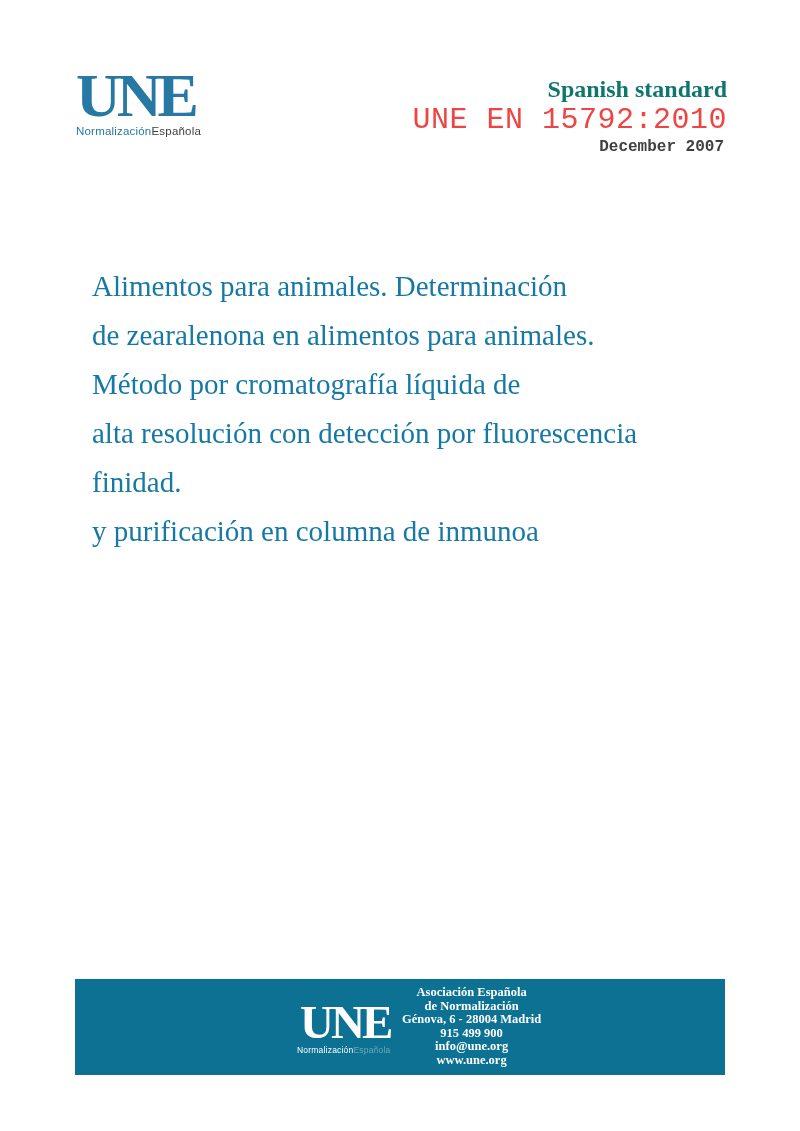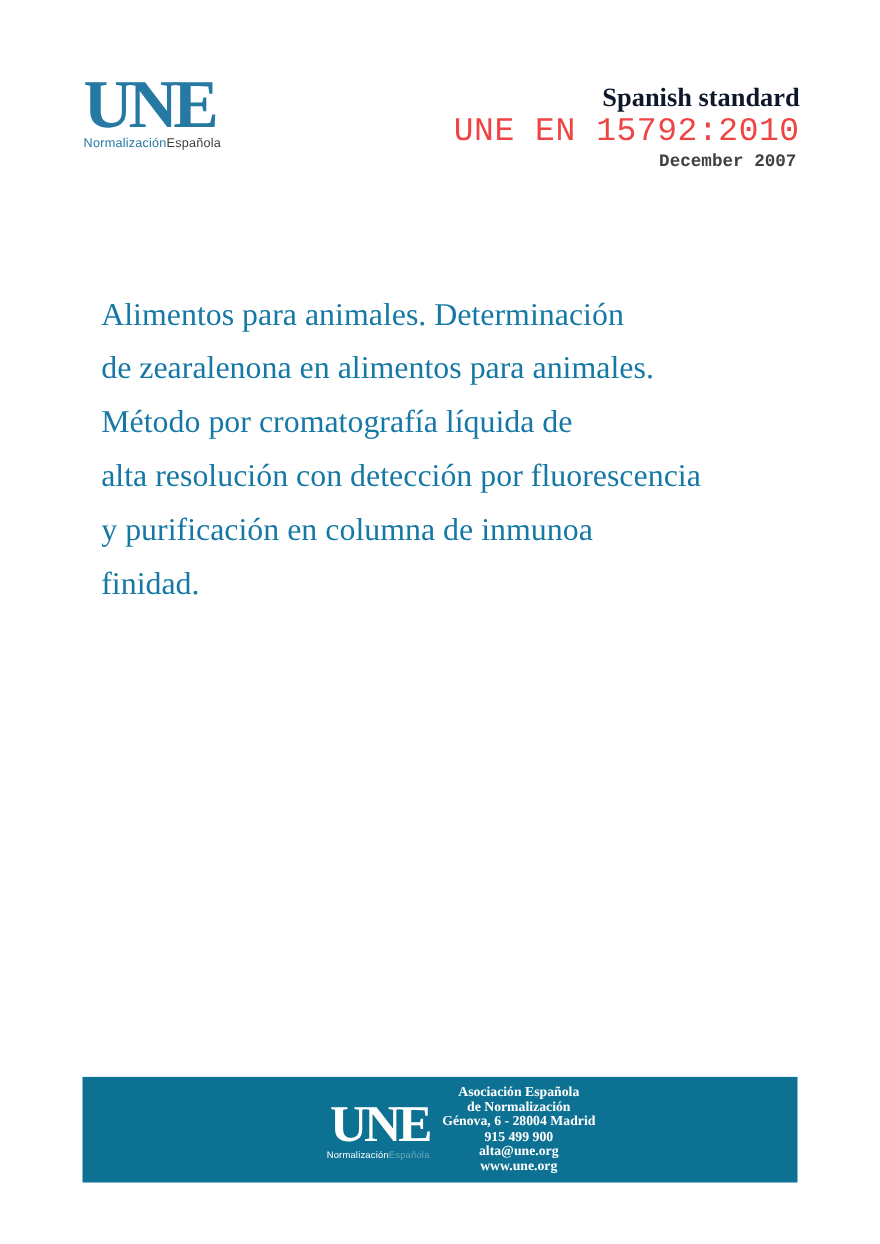--- a/index.html
+++ b/index.html
@@ -46,21 +46,21 @@
     position: absolute;
     right: 73px;
     top: 76px;
     text-align: right;
   }
   .std-label {
     font-family: "Liberation Serif", serif;
     font-weight: bold;
     font-size: 24px;
     line-height: 27px;
-    color: #0f172a;
+    color: #0f766e;
   }
   .std-code {
     font-family: Liberation Mono, monospace;
     font-size: 30px;
     line-height: 34px;
     color: #ef4444;
     letter-spacing: 0.5px;
     margin-left: 10px;
   }
   .std-date {
@@ -152,37 +152,37 @@
     <div class="std-label">Spanish standard</div>
     <div class="std-code">UNE EN 15792:2010</div>
     <div class="std-date">December 2007</div>
   </div>
 
   <div class="doc-title">
     <div class="title-line">Alimentos para animales. Determinación</div>
     <div class="title-line">de zearalenona en alimentos para animales.</div>
     <div class="title-line">Método por cromatografía líquida de</div>
     <div class="title-line">alta resolución con detección por fluorescencia</div>
+    <div class="title-line">finidad.</div>
     <div class="title-line">y purificación en columna de inmunoa</div>
-    <div class="title-line">finidad.</div>
   </div>
 
   <div class="footer-bar">
 
     <div class="footer-logo">
       <div class="wordmark">UNE</div>
       <div class="subtitle">
         <span class="part1">Normalización</span><span class="part2">Española</span>
       </div>
     </div>
 
     <div class="footer-address">
       <div class="addr-line">Asociación Española</div>
       <div class="addr-line">de Normalización</div>
       <div class="addr-line">Génova, 6 - 28004 Madrid</div>
       <div class="addr-line">915 499 900</div>
-      <div class="addr-line">alta@une.org</div>
+      <div class="addr-line">info@une.org</div>
       <div class="addr-line">www.une.org</div>
     </div>
 
   </div>
 
 </div>
 
 </body></html>

